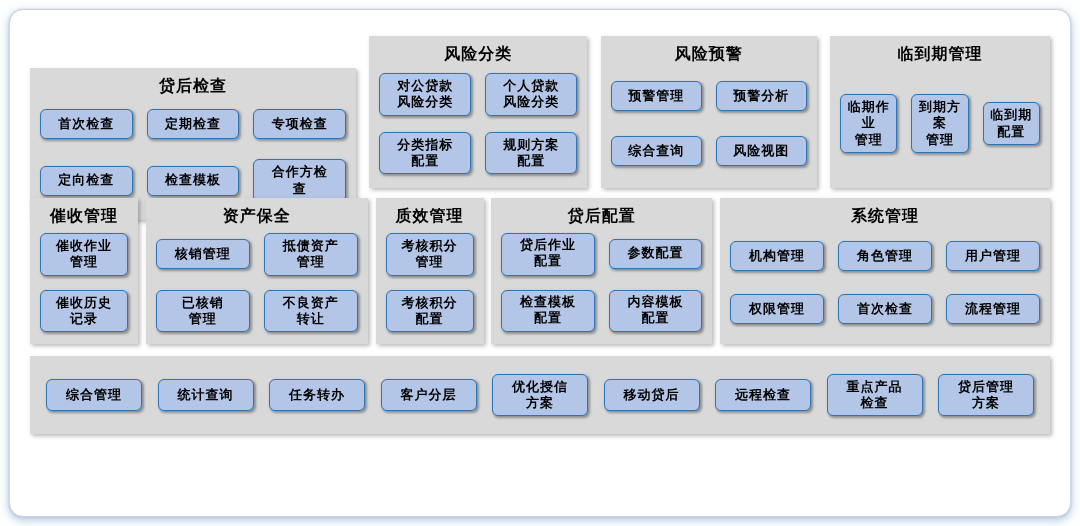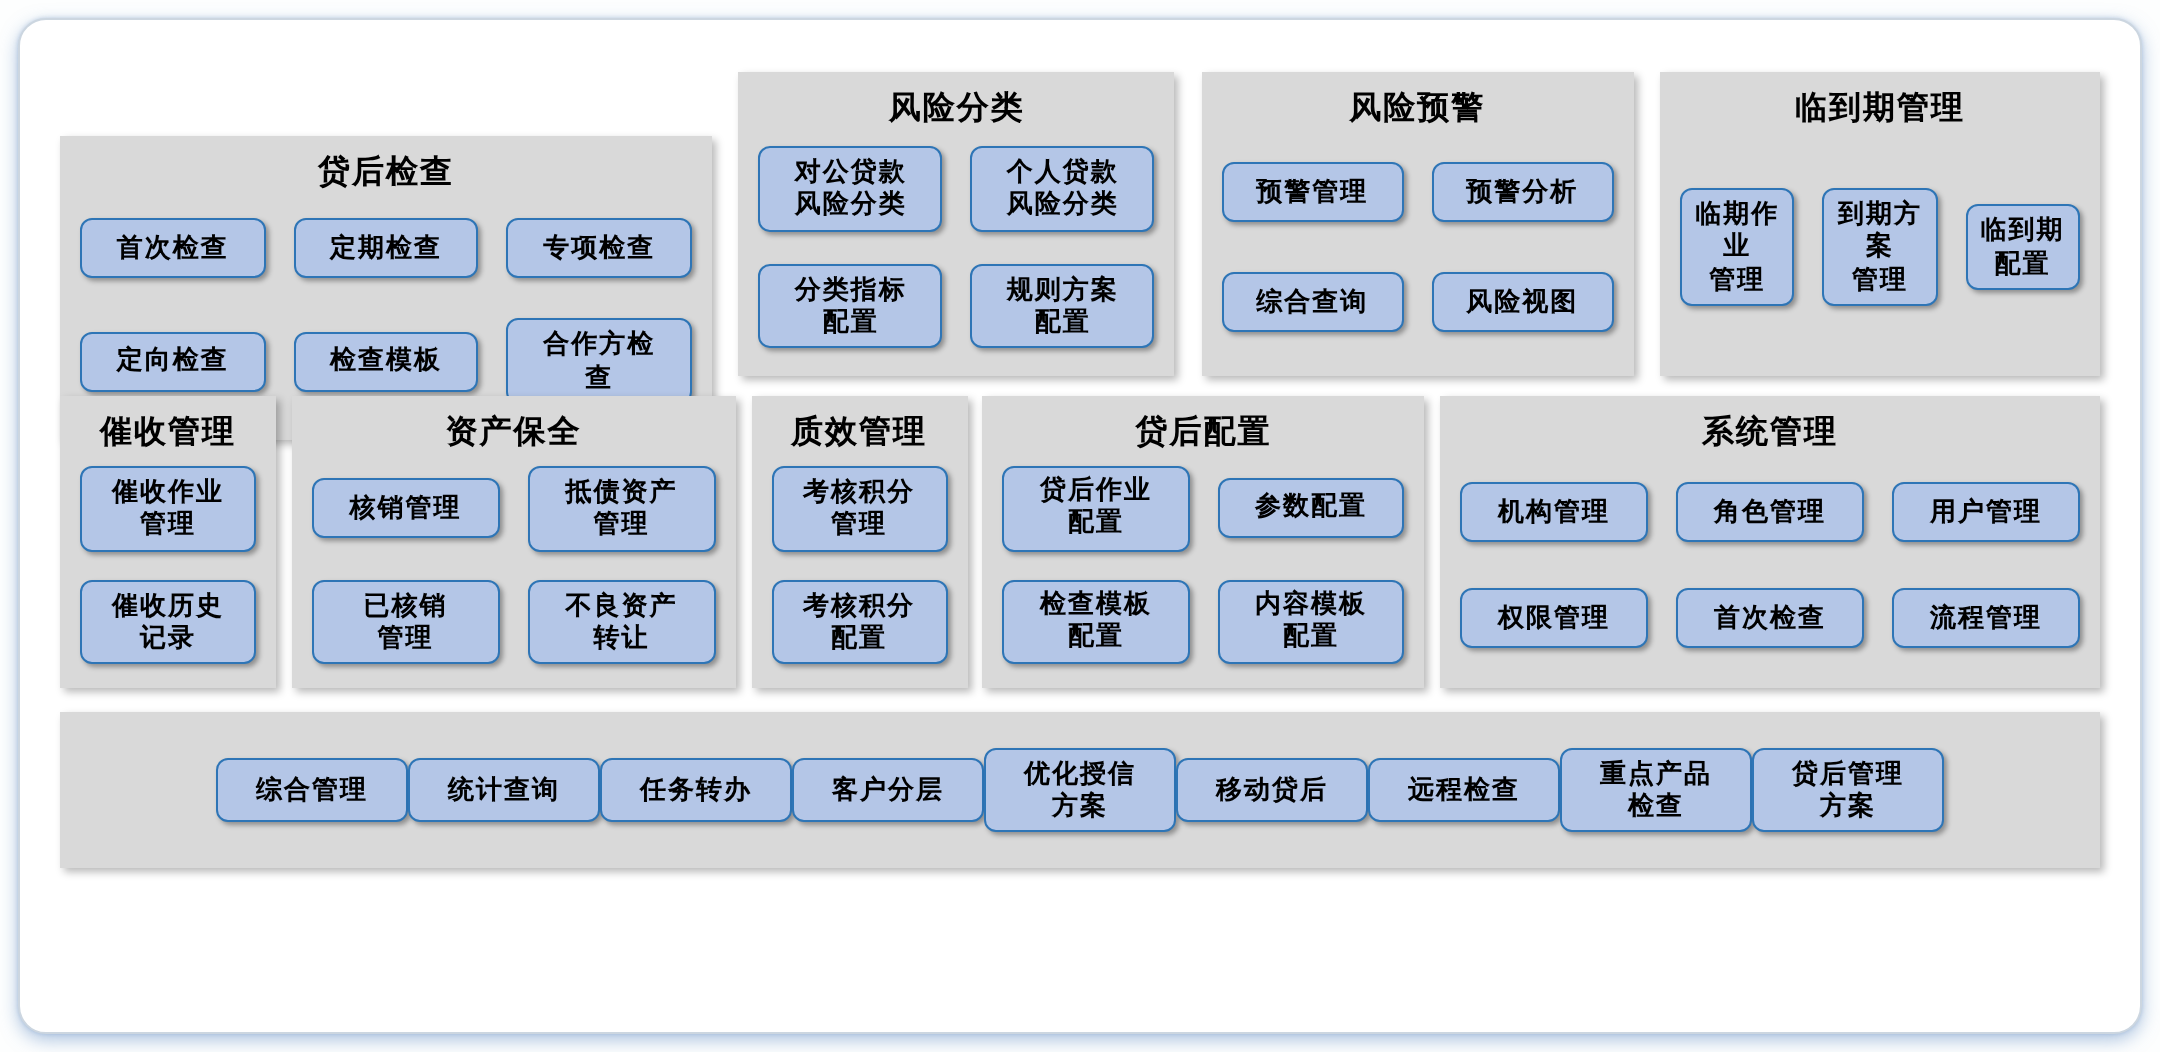--- a/index.html
+++ b/index.html
@@ -44,21 +44,21 @@
     display: grid;
     gap: 10px 14px;
     align-content: space-evenly;
     align-items: center;
     justify-items: center;
     padding-top: 2px;
   }
   .panel-inline { display: flex; align-items: center; padding: 0 12px 0 22px; }
   .panel-inline .panel-title { padding: 0; font-size: 17px; margin-right: 26px; letter-spacing: 2px; }
   .panel-inline .buttons { display: flex; align-items: center; gap: 13px; min-width: 0; }
-  .panel-flow { display: flex; align-items: center; justify-content: center; padding: 0 16px; flex: 1; }
+  .panel-flow { display: flex; align-items: center; justify-content: space-between; padding: 0 16px; flex: 1; }
 
   .mod-btn {
     font-family: inherit;
     font-size: 13px;
     font-weight: 700;
     line-height: 1.25;
     color: var(--text, #000);
     background: var(--button-bg, #b4c6e7);
     border: 1px solid var(--button-border, #2e75b6);
     border-radius: 6px;

